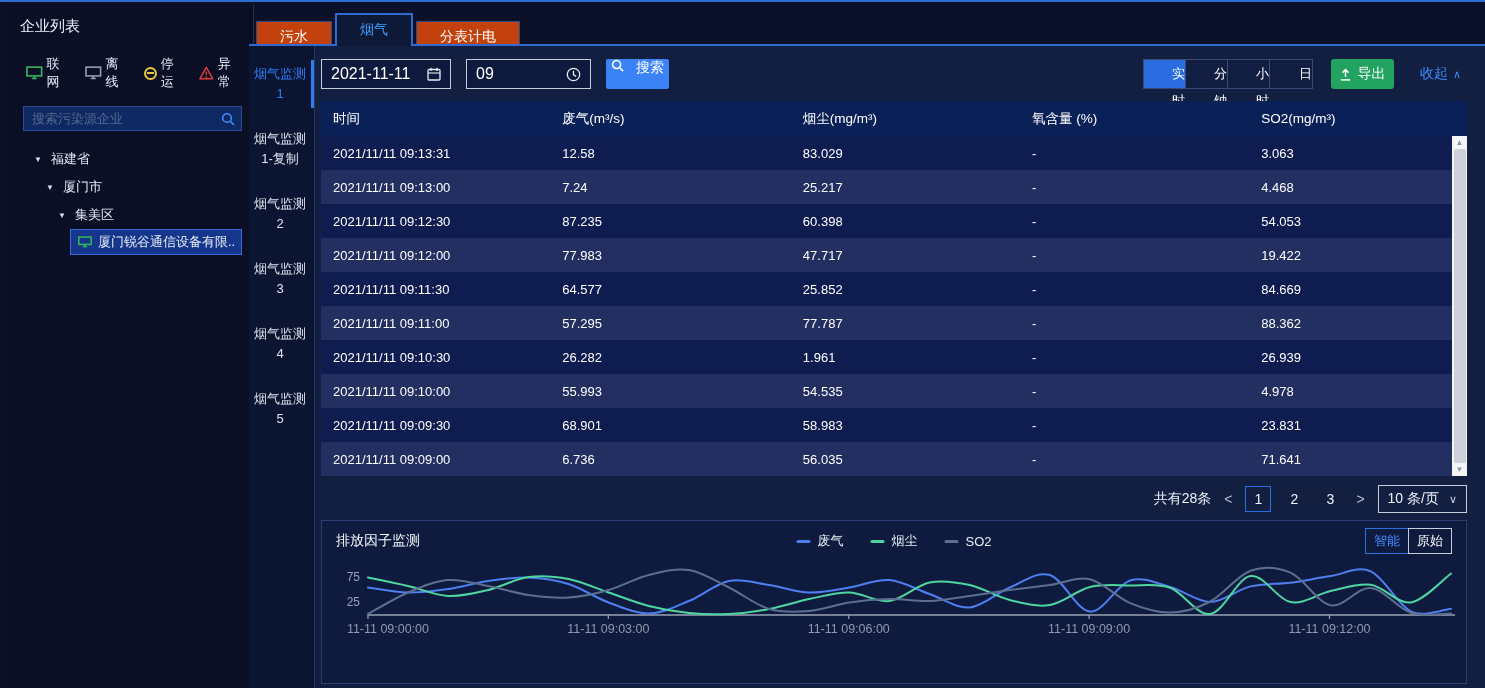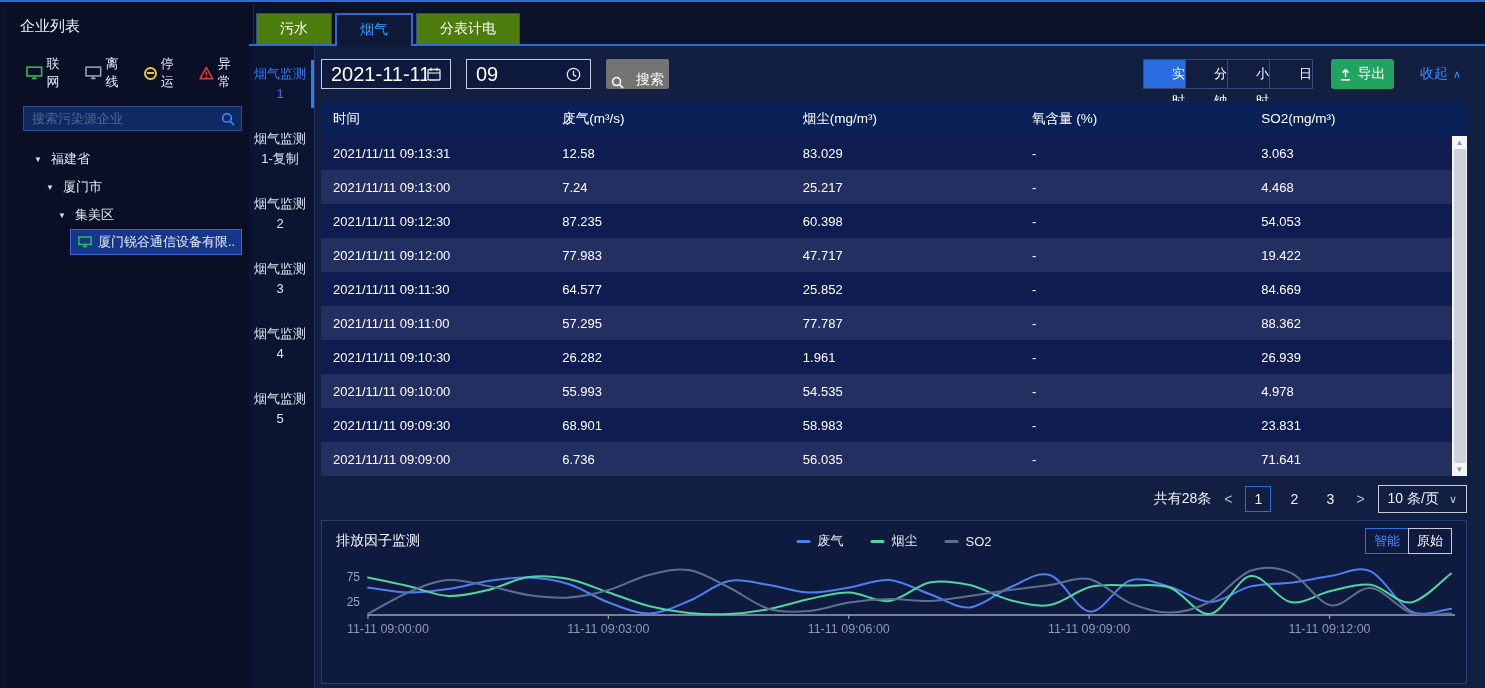--- a/index.html
+++ b/index.html
@@ -26,40 +26,40 @@
   .tree-row { height:28px; display:flex; align-items:center; gap:8px; cursor:pointer; }
   .tree-arrow { font-size:8px; color:#d8dfec; width:9px; }
   .tree-node { background:#16368b; border:1px solid #3b6ad6; height:26px; margin-left:64px; width:172px;
     display:flex; align-items:center; gap:6px; padding:0 7px; cursor:pointer; }
   .tree-node .lbl { white-space:nowrap; overflow:hidden; }
 
   
   .main { position:absolute; left:249px; right:0; top:2px; bottom:0; }
   .tabbar { height:42px; display:flex; align-items:flex-end; padding-left:7px;
     border-bottom:2px solid #2f6ad0; }
-  .tab { height:31px; line-height:29px; padding:0 23px; background:#4d7c0f; color:#fff; font-size:14px;
+  .tab { height:23px; line-height:29px; padding:0 23px; background:#c2410c; color:#fff; font-size:14px;
     border:1px solid #2c4c8a; border-bottom:none; margin-right:3px; cursor:pointer; }
   .tab.active { background:#0d1936; color:#3b9eff; border:2px solid #2f6ad0; border-bottom:none;
     height:33px; line-height:29px; margin-bottom:-2px; z-index:2; position:relative; }
   .main-body { display:flex; height:644px; }
   .vtabs { width:66px; min-width:66px; background:#0b1430; border-right:1px solid #26365f; padding-top:14px; }
   .vtab { width:100%; padding:4px 4px; margin-bottom:17px; text-align:center; font-size:13px; line-height:20px;
     color:#dde4f0; border-right:3px solid transparent; cursor:pointer; }
   .vtab.active { color:#2e7bf6; border-right-color:#2e7bf6; }
   .content { flex:1; background:#121f41; padding:0 18px 0 6px; position:relative; overflow:hidden; }
 
   
   .toolbar { display:flex; align-items:center; padding:13px 0 12px; }
   .input-box { display:flex; align-items:center; height:30px; border:1px solid #c6cede; background:#0e1a3d;
     padding:0 9px; margin-right:15px; cursor:pointer; }
   .input-box.date { width:130px; } .input-box.time { width:125px; }
   .input-box input { flex:1; min-width:0; background:transparent; border:none; outline:none; color:#fff;
-    font-size:20px; font-family:inherit; }
-  .btn-search { width:63px; height:30px; background:#737373; color:#fff; font-size:14px; border:none;
-    border-radius:2px; display:flex; align-items:flex-end; justify-content:center; gap:12px; cursor:pointer; }
+    font-size:16px; font-family:inherit; }
+  .btn-search { width:63px; height:30px; background:#3b82f6; color:#fff; font-size:14px; border:none;
+    border-radius:2px; display:flex; align-items:flex-start; justify-content:center; gap:12px; cursor:pointer; }
   .toolbar-right { margin-left:auto; display:flex; align-items:center; }
   .granularity { display:flex; border:1px solid #3a4a78; }
   .gbtn { width:42px; height:28px; line-height:27px; text-align:right; color:#fff; font-size:13px;
     background:#111e42; border-right:1px solid #3a4a78; cursor:pointer;padding-left:28px; }
   .gbtn:last-child { border-right:none; }
   .gbtn.active { background:#2b6de0; }
   .btn-export { margin-left:18px; width:63px; height:30px; background:#22a35f; color:#fff; font-size:14px;
     border:none; border-radius:3px; display:flex; align-items:center; justify-content:center; gap:5px; cursor:pointer; }
   .collapse { margin:0 6px 0 26px; color:#3f8cff; font-size:14px; display:flex; align-items:center; gap:5px; cursor:pointer; }
   .collapse .chev { font-size:11px; }

